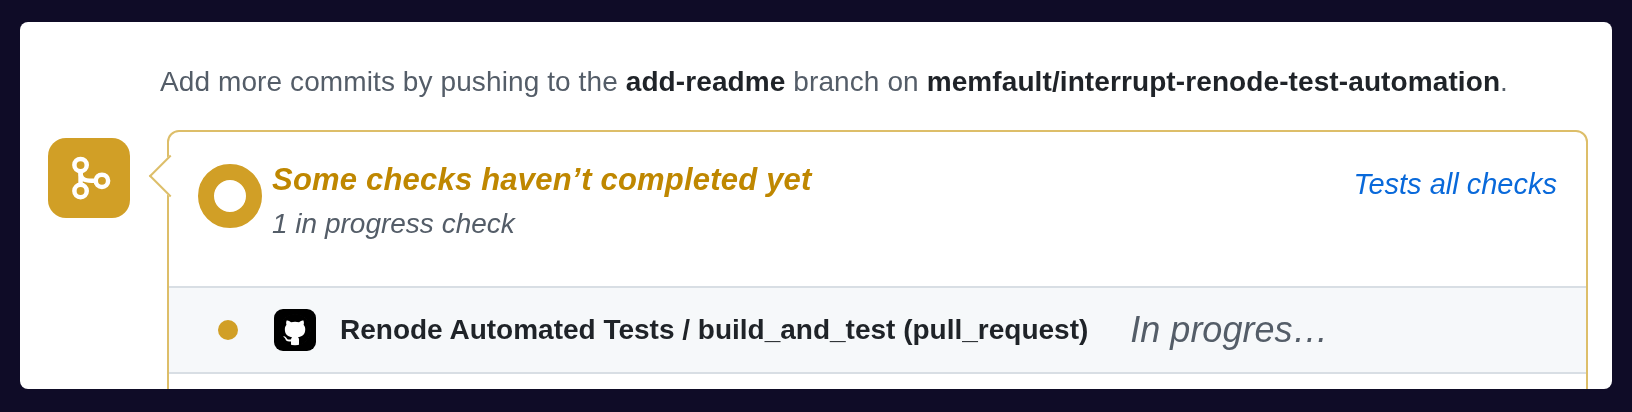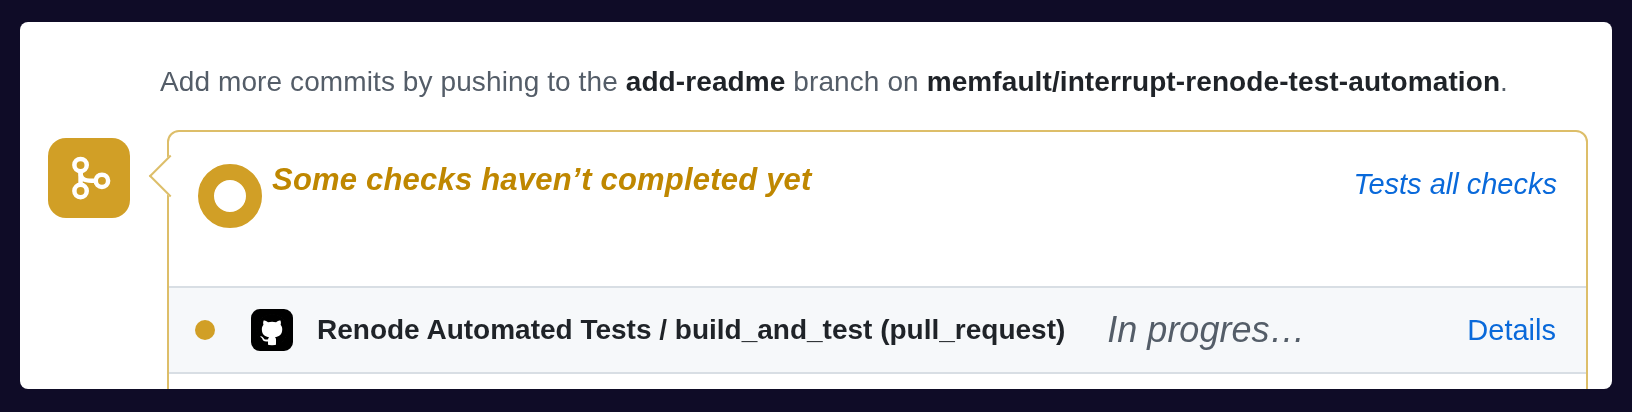--- a/index.html
+++ b/index.html
@@ -49,21 +49,21 @@
   }
   .checks-subtitle{
     position:absolute;left:103px;top:76px;font-size:28px;color:var(--muted);
   }
   .link{color:var(--link);text-decoration:none;cursor:pointer;}
   .hide-link{position:absolute;right:29px;top:36px;font-size:29px;}
   .check-row{
     position:absolute;left:0;top:154px;width:100%;height:88px;
     background:var(--row-bg);
     border-top:2px solid var(--divider);border-bottom:2px solid var(--divider);
-    display:flex;align-items:center;padding:0 30px 0 26px;
+    display:flex;align-items:center;padding:0 30px 0 49px;
   }
   .dot{
     width:20px;height:20px;border-radius:50%;background:var(--gold);
     flex:0 0 auto;margin-right:36px;
   }
   .avatar{
     width:42px;height:42px;border-radius:9px;background:var(--avatar-bg);
     display:flex;align-items:center;justify-content:center;
     flex:0 0 auto;margin-right:24px;
   }
@@ -94,30 +94,30 @@
       <path d="M33 38 C33 53, 44 53, 60 53"></path>
     </svg>
   </div>
 
   <div class="checks-box">
     <div class="caret"></div>
 
     <div class="checks-header">
       <div class="ring"></div>
       <h3 class="checks-title">Some checks haven’t completed yet</h3>
+      <p class="checks-subtitle">1 in progress check</p>
       <a class="link hide-link">Tests all checks</a>
     </div>
 
     <div class="check-row">
       <span class="dot"></span>
       <span class="avatar">
         <svg width="32" height="32" viewBox="0 0 16 16">
           <circle cx="8" cy="8" r="7.6" fill="#ffffff"></circle>
           <path fill="#000000" d="M8 0C3.58 0 0 3.58 0 8c0 3.54 2.29 6.53 5.47 7.59.4.07.55-.17.55-.38 0-.19-.01-.82-.01-1.49-2.01.37-2.53-.49-2.69-.94-.09-.23-.48-.94-.82-1.13-.28-.15-.68-.52-.01-.53.63-.01 1.08.58 1.23.82.72 1.21 1.87.87 2.33.66.07-.52.28-.87.51-1.07-1.78-.2-3.64-.89-3.64-3.95 0-.87.31-1.59.82-2.15-.08-.2-.36-1.02.08-2.12 0 0 .67-.21 2.2.82.64-.18 1.32-.27 2-.27s1.36.09 2 .27c1.53-1.04 2.2-.82 2.2-.82.44 1.1.16 1.92.08 2.12.51.56.82 1.27.82 2.15 0 3.07-1.87 3.75-3.65 3.95.29.25.54.73.54 1.48 0 1.07-.01 1.93-.01 2.2 0 .21.15.46.55.38A8.01 8.01 0 0 0 16 8c0-4.42-3.58-8-8-8z"></path>
         </svg>
       </span>
       <span class="check-name">Renode Automated Tests / build_and_test (pull_request)</span>
       <span class="check-status">In progres…</span>
-      <a class="link details-link">Details</a>
     </div>
   </div>
 
 </div>
 
 </body></html>

